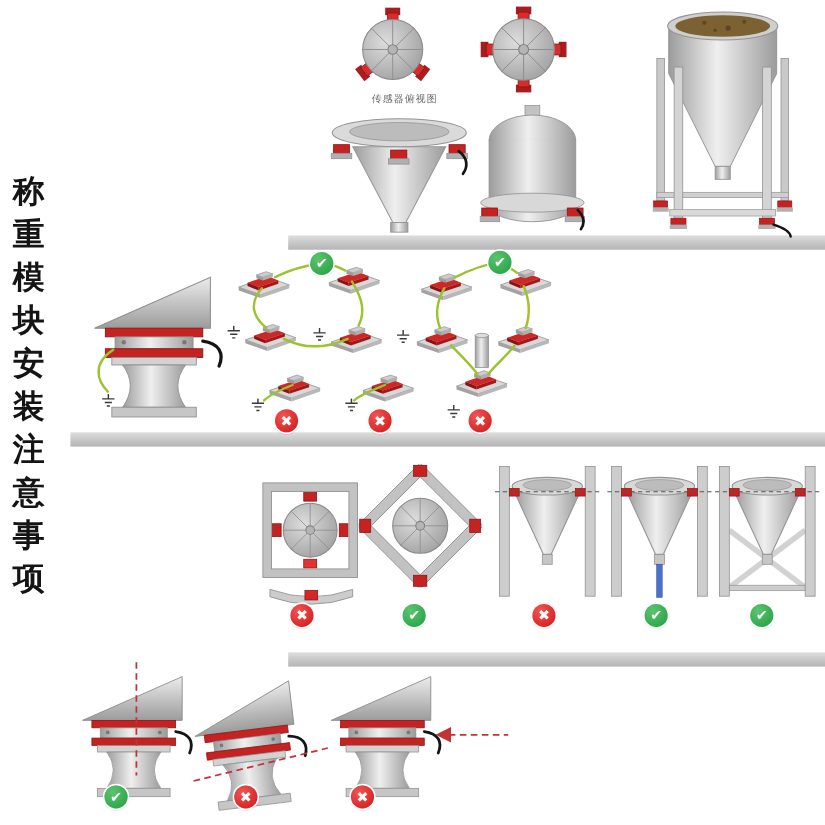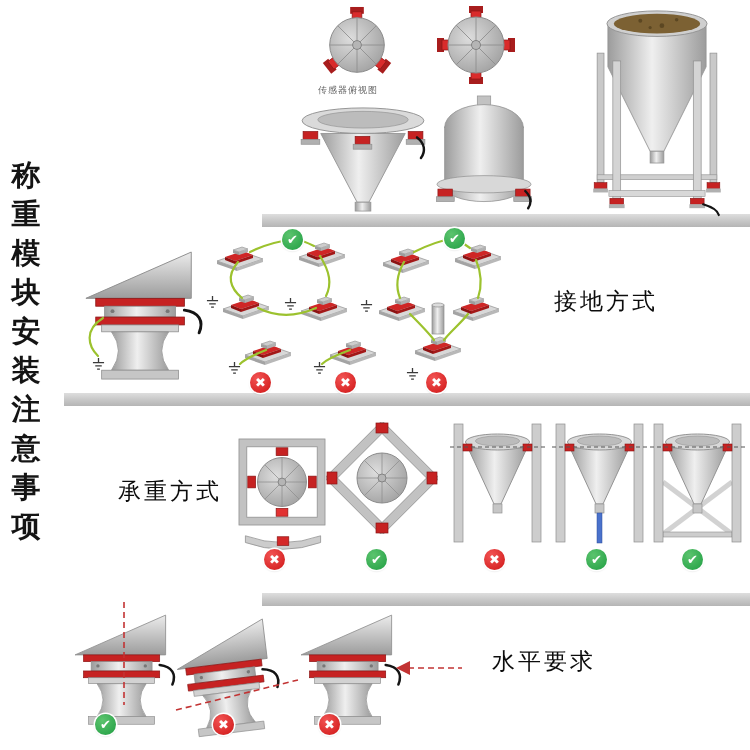--- a/index.html
+++ b/index.html
@@ -5,21 +5,21 @@
   *{margin:0;padding:0;box-sizing:border-box}
   html,body{width:750px;height:750px;background:#fff;overflow:hidden;
     font-family:"Liberation Sans","DejaVu Sans",sans-serif}
   .page{position:relative;width:750px;height:750px;background:#fff}
   .ill{position:absolute}
   .bar{position:absolute;height:13px;background:linear-gradient(180deg,#dedede 0%,#c6c6c6 55%,#b5b5b5 100%)}
   .side-title{position:absolute;left:6px;top:156px;width:40px;text-align:center;
     font-weight:bold;font-size:29px;color:#141414;line-height:39px}
   .side-title span{display:block;height:39px}
   .sec-label{position:absolute;font-size:23px;letter-spacing:3px;color:#0c0c0c;font-weight:500;white-space:nowrap}
-  .caption{position:absolute;font-size:9px;color:#666;letter-spacing:1px;white-space:nowrap;text-align:left}
+  .caption{position:absolute;font-size:9px;color:#666;letter-spacing:1px;white-space:nowrap;text-align:right}
   .badge{position:absolute;width:21px;height:21px;border-radius:50%;display:flex;align-items:center;
     justify-content:center;color:#fff;font-size:13px;font-weight:bold;
     box-shadow:0 0 0 1.5px #fff,0 1px 2px rgba(0,0,0,.35)}
   .badge.ok{background:radial-gradient(circle at 35% 30%,#5cc46e,#1f9e42)}
   .badge.bad{background:radial-gradient(circle at 35% 30%,#f25454,#cf1515)}
   .wires{position:absolute;left:0;top:0;pointer-events:none}
 </style>
 </head>
 <body>
 
@@ -269,23 +269,20 @@
     <span>意</span>
     <span>事</span>
     <span>项</span>
   </div>
 
   <div class="bar" style="left:262px;top:214px;width:488px"></div>
   <div class="bar" style="left:64px;top:393px;width:686px"></div>
   <div class="bar" style="left:262px;top:593px;width:488px"></div>
 
   <div class="caption" style="left:318px;top:84px;width:80px">传感器俯视图</div>
-  <div class="sec-label" style="left:554px;top:286px">接地方式</div>
-  <div class="sec-label" style="left:118px;top:476px">承重方式</div>
-  <div class="sec-label" style="left:492px;top:646px">水平要求</div>
 
   <svg class="ill" style="left:318px;top:6px;width:78px;height:78px">
       <use href="#sym-topview3"></use>
     </svg>
   <svg class="ill" style="left:436px;top:5px;width:80px;height:80px">
       <use href="#sym-topview4"></use>
     </svg>
   <svg class="ill" style="left:298px;top:104px;width:130px;height:110px">
       <use href="#sym-conehopper"></use>
     </svg>

